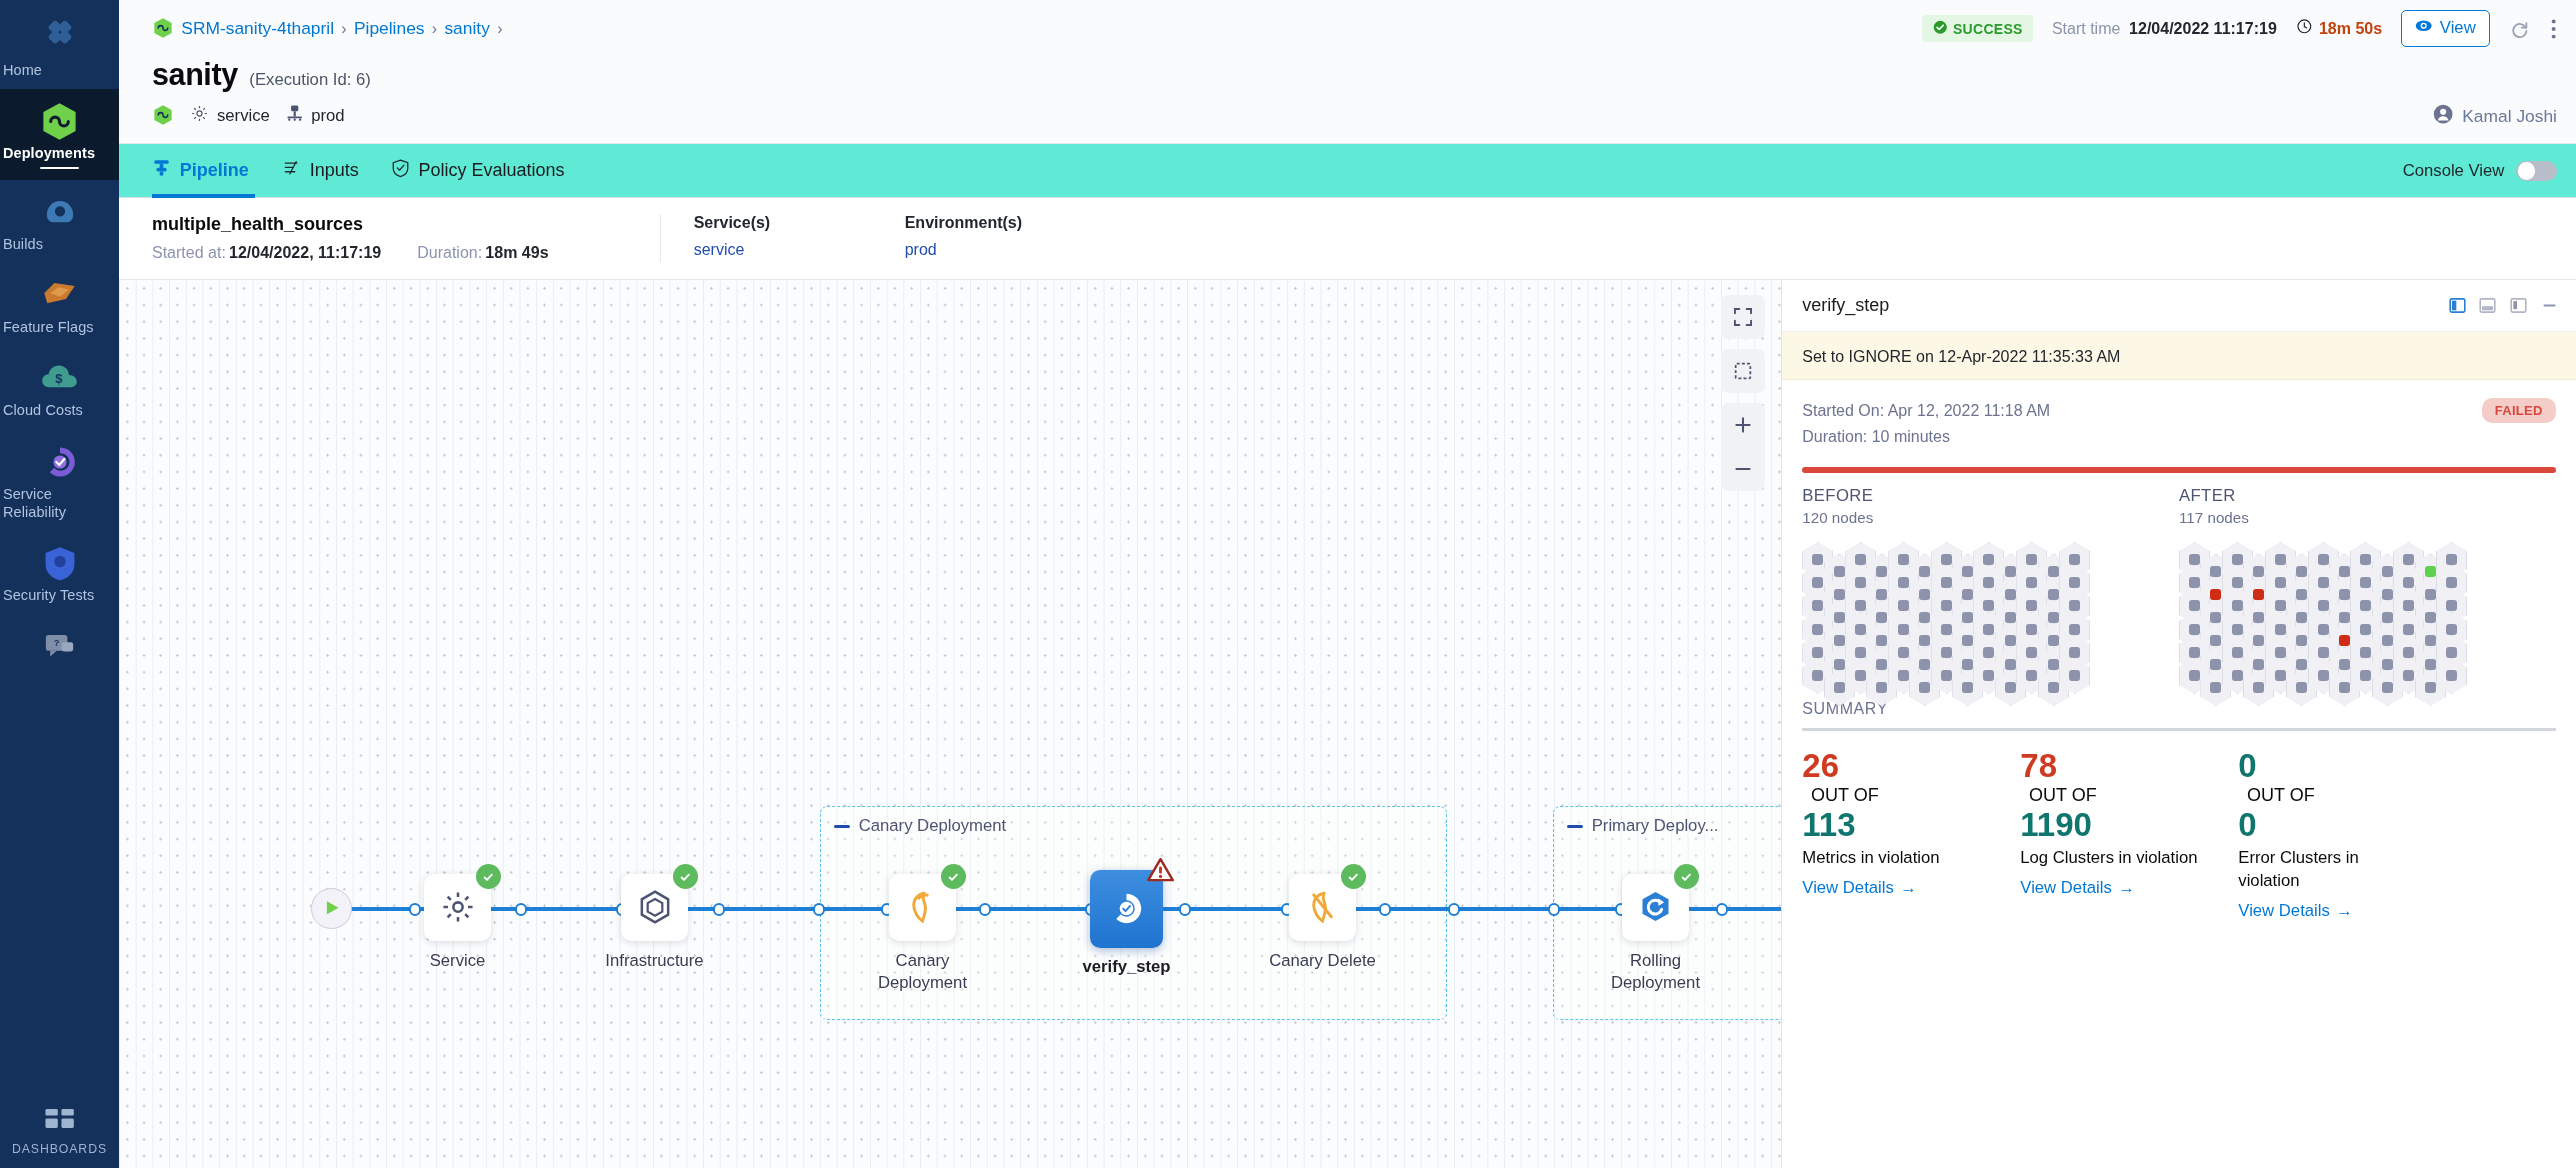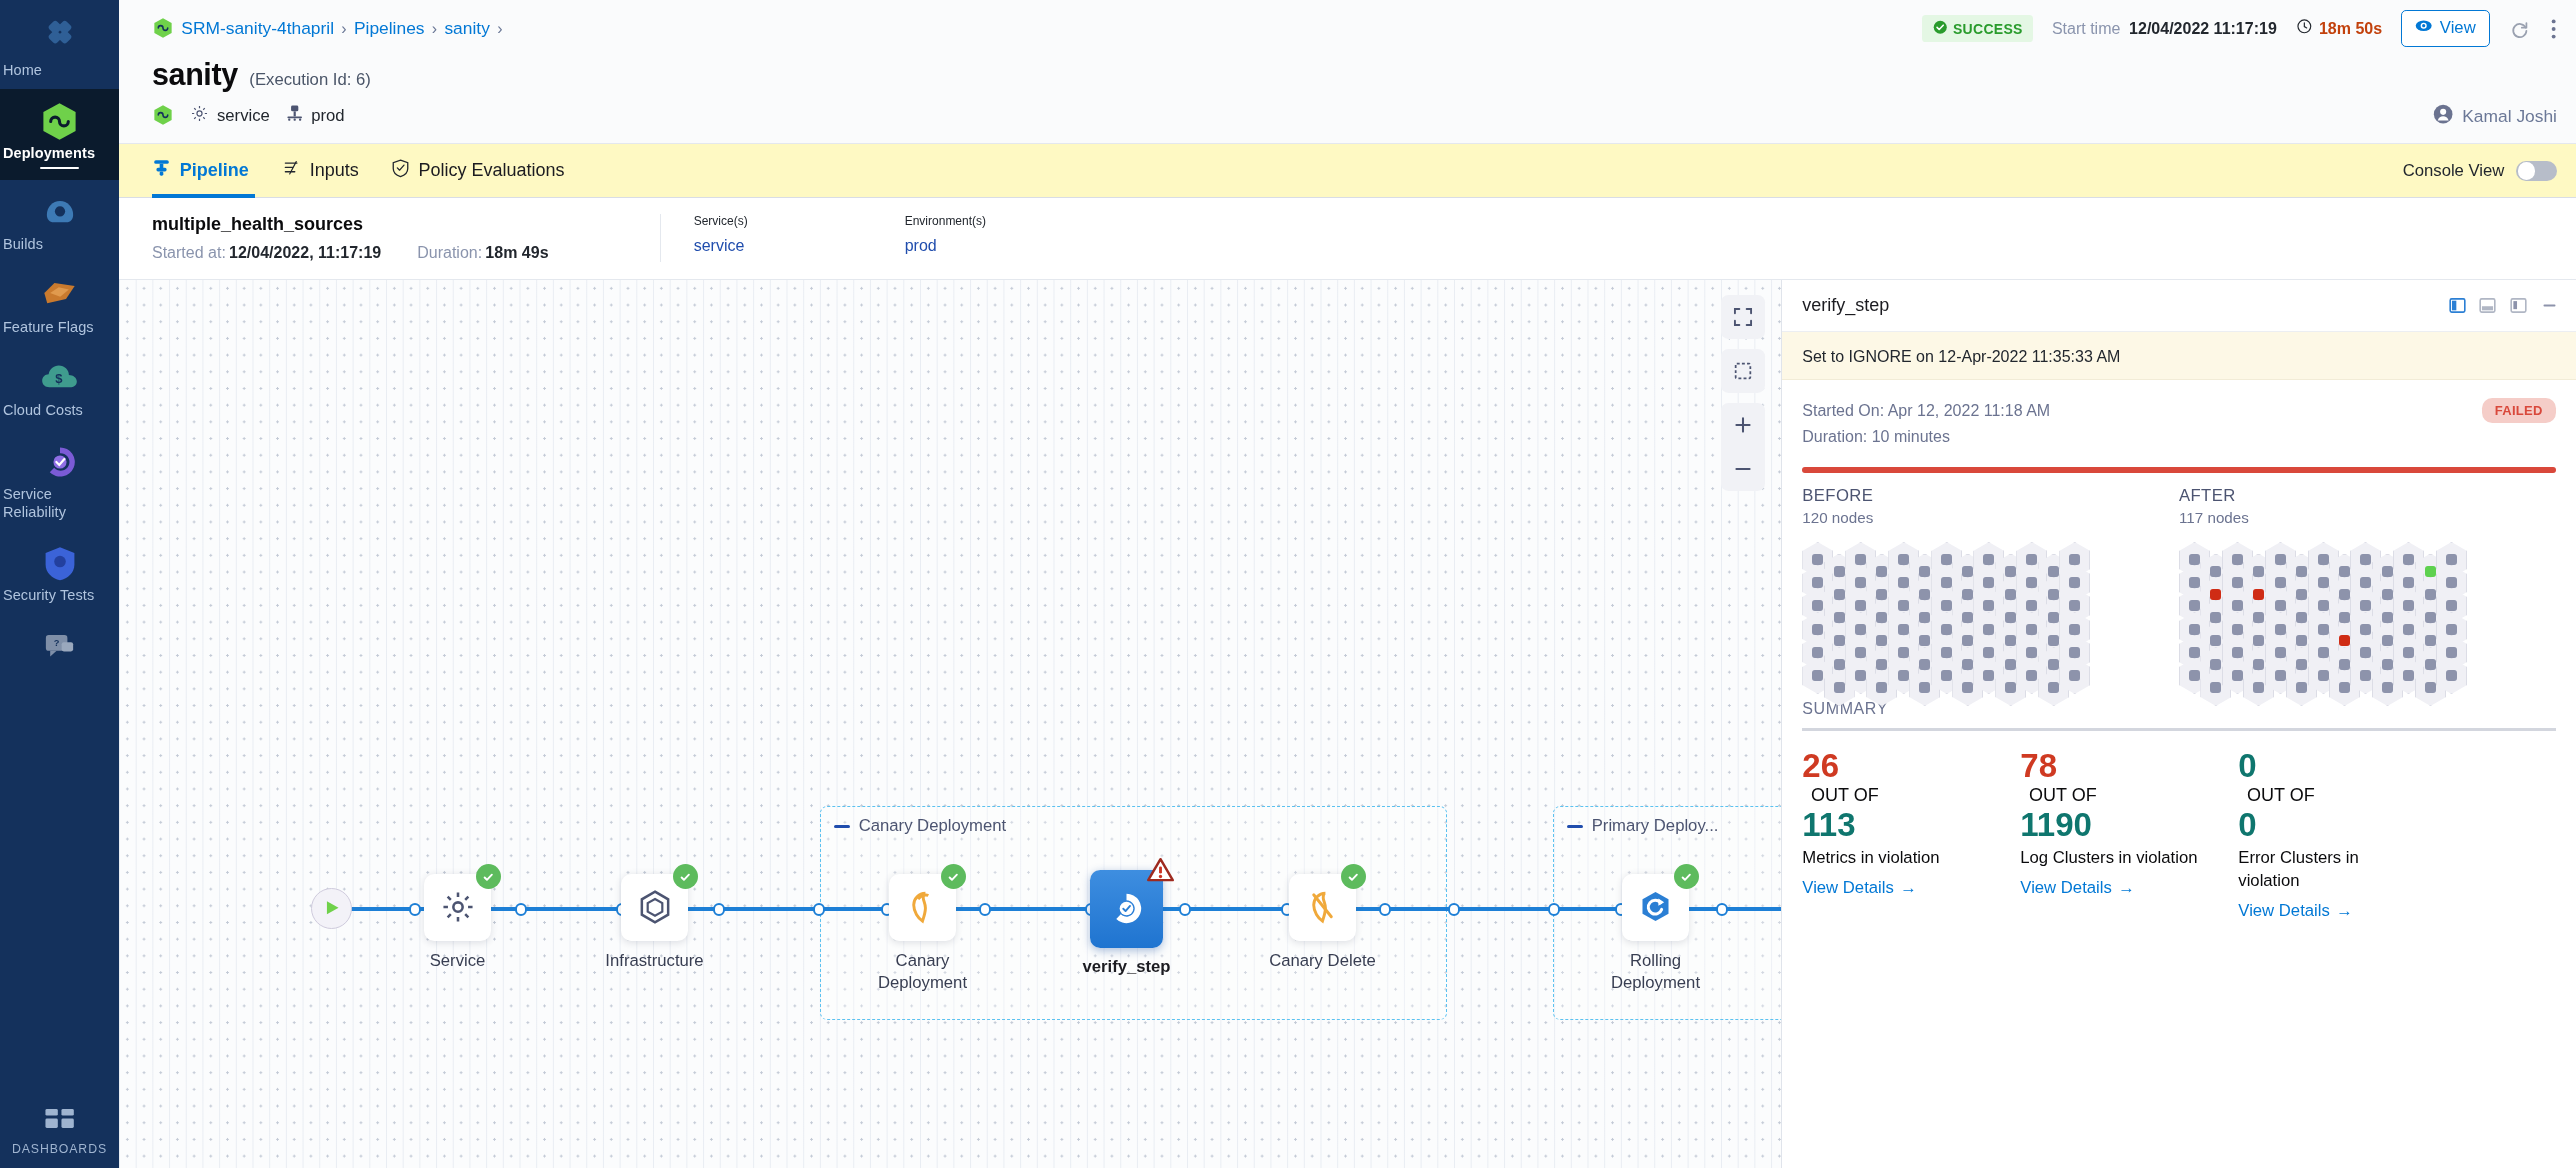--- a/index.html
+++ b/index.html
@@ -76,21 +76,21 @@
   .meta-chip { display: flex; align-items: center; gap: 8px; color: #22272e; font-size: 16.7px; }
   .metarow .user {
     margin-left: auto; display: flex; align-items: center; gap: 8.7px;
     color: #6b7897; font-size: 17.4px;
   }
 
   
   .tabbar {
     border-top: 0.7px solid #e4e8ee; border-bottom: 0.7px solid #d9dde5;
     height: 55px; display: flex; align-items: stretch; padding: 0 19px 0 33px;
-    background: #fef9c3;
+    background: #5eead4;
   }
   .tab {
     display: flex; align-items: center; gap: 8.7px; padding: 0 16px;
     font-size: 18px; color: #1c1c21; cursor: pointer; position: relative;
   }
   .tab:first-child { padding-left: 0; }
   .tab.active { color: #0278d5; font-weight: 600; }
   .tab.active::after {
     content:""; position:absolute; left:0; right:10.2px; bottom:-0.7px; height:3.6px; background:#0278d5;
   }
@@ -112,21 +112,21 @@
     background: #fff; border-bottom: 0.7px solid #e4e8ee;
     padding: 16px 33px 17.4px; display: flex; align-items: flex-start;
   }
   .si-left { min-width: 508px; }
   .si-name { font-size: 18px; font-weight: 700; color: #0b0b0d; }
   .si-sub { margin-top: 8.7px; display: flex; gap: 36px; }
   .si-sub .lbl { color: #8a94ad; font-size: 16px; }
   .si-sub .val { color: #22272e; font-size: 16px; font-weight: 600; }
   .si-div { width:0.7px; align-self: stretch; background:#e4e8ee; margin: 0 33px 0 0;}
   .si-col { min-width: 211px; }
-  .si-col .hdr { font-size: 12px; font-weight: 400; color: #22272e; }
+  .si-col .hdr { font-size: 16px; font-weight: 700; color: #22272e; }
   .si-col .lnk { margin-top: 8.7px; font-size: 16px; color: #204dad; cursor: pointer; }
 
   
   .body { flex: 1 1 auto; display: flex; min-height: 0; }
 
   
   .canvas {
     flex: 1 1 auto; position: relative; min-width: 0;
     background-color: #fbfcfd;
     background-image:

